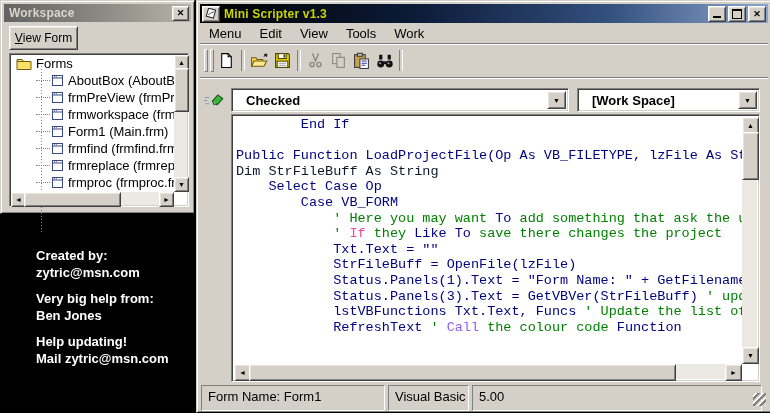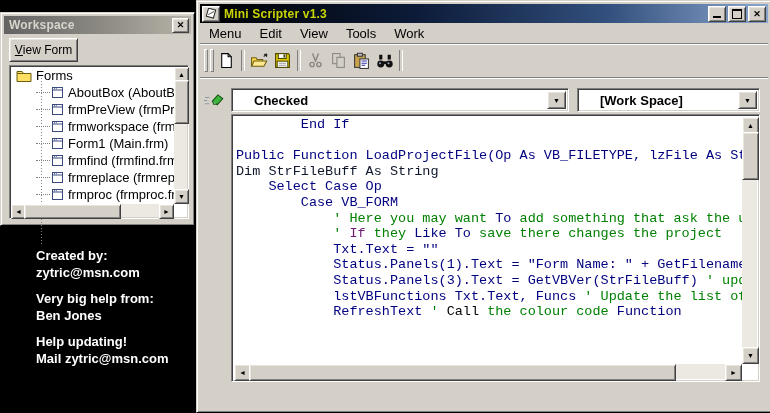--- a/index.html
+++ b/index.html
@@ -9,21 +9,21 @@
   
   .winframe{position:absolute;background:#d4d0c8;border:1px solid;border-color:#d4d0c8 #000 #000 #d4d0c8;
             box-shadow:inset 1px 1px 0 #fff,inset -1px -1px 0 #808080;}
   .raised{background:#d4d0c8;border:1px solid;border-color:#fff #404040 #404040 #fff;
           box-shadow:inset 1px 1px 0 #e8e4dc,inset -1px -1px 0 #808080;}
   .sunken{background:#fff;border:1px solid;border-color:#808080 #fff #fff #808080;
           box-shadow:inset 1px 1px 0 #404040,inset -1px -1px 0 #d4d0c8;}
   .groove{border-top:1px solid #808080;border-bottom:1px solid #fff;height:0;}
 
   
-  #ws-window{left:0;top:12px;width:193px;height:212px;text-decoration:underline;}
+  #ws-window{left:0;top:0;width:193px;height:212px;text-decoration:underline;}
   .tb-ws{position:absolute;left:3px;top:3px;right:3px;height:18px;display:flex;align-items:center;
          background:linear-gradient(90deg,#636363 0%,#8e8c84 55%,#b8b4aa 100%);padding:0 2px 0 5px;}
   .tb-ws .cap{font-size:12px;font-weight:bold;color:#d8d5cc;flex:1;letter-spacing:.2px;}
   .capbtn{width:15px;height:13px;display:flex;align-items:center;justify-content:center;
           font-size:9px;font-weight:bold;color:#000;cursor:default;}
   #view-form-btn{position:absolute;left:8px;top:25px;width:67px;height:22px;font-size:12px;
           display:flex;align-items:center;justify-content:center;color:#000;}
   #tree-panel{position:absolute;left:8px;top:52px;width:178px;height:152px;}
   #tree-rows{position:absolute;left:1px;top:1px;right:14px;bottom:14px;overflow:hidden;}
   .tree-row{height:17px;display:flex;align-items:center;font-size:13px;white-space:nowrap;color:#000;}
@@ -62,21 +62,21 @@
   #toolbar{position:absolute;left:3px;top:44px;right:3px;height:31px;display:flex;align-items:center;padding-left:3px;background:#d4d0c8;}
   .tb-grip{width:2px;height:21px;border-left:1px solid #fff;border-top:1px solid #fff;
            border-right:1px solid #808080;border-bottom:1px solid #808080;margin:0 1px;}
   .tb-btn{width:23px;height:24px;display:flex;align-items:center;justify-content:center;}
   .tb-sep{width:2px;height:21px;border-left:1px solid #808080;border-right:1px solid #fff;margin:0 3px;}
   #toolbar-groove{position:absolute;left:3px;right:3px;top:76px;}
 
   #eraser-icon{position:absolute;left:6px;top:89px;}
   .combo{position:absolute;height:22px;top:87px;}
   .combo .val{position:absolute;left:2px;top:2px;right:19px;bottom:2px;font-size:13px;font-weight:bold;
-              color:#000;padding:2px 0 0 20px;white-space:nowrap;overflow:hidden;background:#fff;}
+              color:#000;padding:2px 0 0 12px;white-space:nowrap;overflow:hidden;background:#fff;}
   .combo .drop{position:absolute;top:2px;right:2px;bottom:2px;width:17px;display:flex;align-items:center;
                justify-content:center;font-size:7px;color:#000;}
   #combo-filter{left:34px;width:336px;}
   #combo-scope{left:380px;width:181px;}
 
   
   #editor{position:absolute;left:34px;top:113px;width:527px;height:266px;}
   #code-area{position:absolute;left:1px;top:1px;right:16px;bottom:16px;overflow:hidden;
              background:#fff;padding:1px 0 0 3px;}
   .code-line{font-family:"Liberation Mono",monospace;font-size:13.5px;line-height:15.6px;
@@ -359,26 +359,27 @@
 
     <div id="editor" class="sunken">
       <div id="code-area">
           <div class="code-line"><span style="color: rgb(0, 0, 128);">        End If</span></div>
           <div class="code-line"><span style="color: rgb(0, 0, 128);"></span></div>
           <div class="code-line"><span style="color: rgb(0, 0, 128);">Public Function LoadProjectFile(Op As VB_FILETYPE, lzFile As Str</span></div>
           <div class="code-line"><span style="color: #0f172a;">Dim StrFileBuff As String</span></div>
           <div class="code-line"><span style="color: rgb(0, 0, 128);">    Select Case Op</span></div>
           <div class="code-line"><span style="color: rgb(0, 0, 128);">        Case VB_FORM</span></div>
           <div class="code-line"><span style="color: rgb(0, 0, 128);">            </span><span style="color: rgb(0, 128, 0);">' Here you may want </span><span style="color: rgb(0, 0, 128);">To </span><span style="color: rgb(0, 128, 0);">add something that ask the u</span></div>
-          <div class="code-line"><span style="color: rgb(0, 0, 128);">            </span><span style="color: rgb(0, 128, 0);">' </span><span style="color: #701a75;">If </span><span style="color: rgb(0, 128, 0);">they </span><span style="color: rgb(0, 0, 128);">Like To </span><span style="color: rgb(0, 128, 0);">save there changes the project</span></div>
+          <div class="code-line"><span style="color: rgb(0, 0, 128);">            </span><span style="color: rgb(0, 128, 0);">' </span><span style="color: #ec4899;">If </span><span style="color: rgb(0, 128, 0);">they </span><span style="color: rgb(0, 0, 128);">Like To </span><span style="color: rgb(0, 128, 0);">save there changes the project</span></div>
           <div class="code-line"><span style="color: rgb(0, 0, 128);">            Txt.Text = ""</span></div>
+          <div class="code-line"><span style="color: rgb(0, 0, 128);">            StrFileBuff = OpenFile(lzFile)</span></div>
           <div class="code-line"><span style="color: rgb(0, 0, 128);">            Status.Panels(1).Text = "Form Name: " + GetFilename</span></div>
           <div class="code-line"><span style="color: rgb(0, 0, 128);">            Status.Panels(3).Text = GetVBVer(StrFileBuff) </span><span style="color: rgb(0, 128, 0);">' upd</span></div>
           <div class="code-line"><span style="color: rgb(0, 0, 128);">            lstVBFunctions Txt.Text, Funcs </span><span style="color: rgb(0, 128, 0);">' Update the list of</span></div>
-          <div class="code-line"><span style="color: rgb(0, 0, 128);">            RefreshText </span><span style="color: rgb(0, 128, 0);">' </span><span style="color: #000000;">Call </span><span style="color: rgb(0, 128, 0);">the colour code </span><span style="color: rgb(0, 0, 128);">Function</span></div>
+          <div class="code-line"><span style="color: rgb(0, 0, 128);">            RefreshText </span><span style="color: rgb(0, 128, 0);">' </span><span style="color: #8b5cf6;">Call </span><span style="color: rgb(0, 128, 0);">the colour code </span><span style="color: rgb(0, 0, 128);">Function</span></div>
         </div>
       <div id="ed-vscroll" class="sb-track">
         <span class="sb-btn raised sb15" style="left:0;top:0;">
             <span>▲</span>
           </span>
         <span class="sb-thumb raised" style="left:0;top:15px;width:15px;height:46px;"></span>
         <span class="sb-btn raised sb15" style="left:0;bottom:0;">
             <span>▼</span>
           </span>
       </div>
@@ -386,14 +387,20 @@
         <span class="sb-btn raised sb15" style="left:0;top:0;">
             <span>◄</span>
           </span>
         <span class="sb-thumb raised" style="left:15px;top:0;width:425px;height:15px;"></span>
         <span class="sb-btn raised sb15" style="right:0;top:0;">
             <span>►</span>
           </span>
       </div>
     </div>
 
+    <div id="status-bar">
+      <div class="status-panel" style="left:1px;width:176px;">Form Name: Form1</div>
+      <div class="status-panel" style="left:188px;width:73px;">Visual Basic</div>
+      <div class="status-panel" style="left:272px;width:282px;">5.00</div>
+      <div id="resize-grip"></div>
+    </div>
   </div>
 </div>
 
 </body></html>

